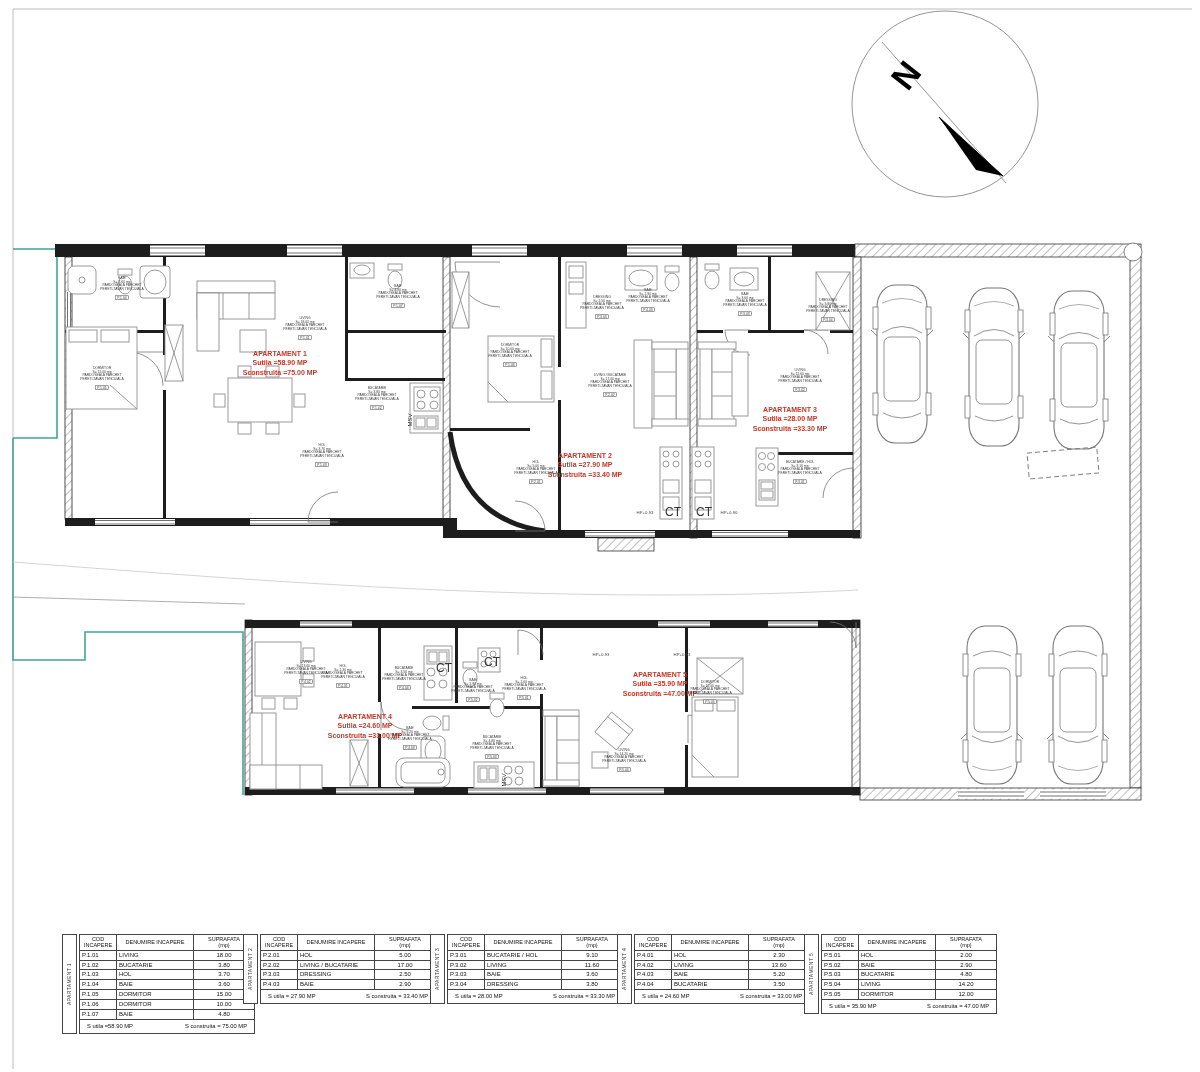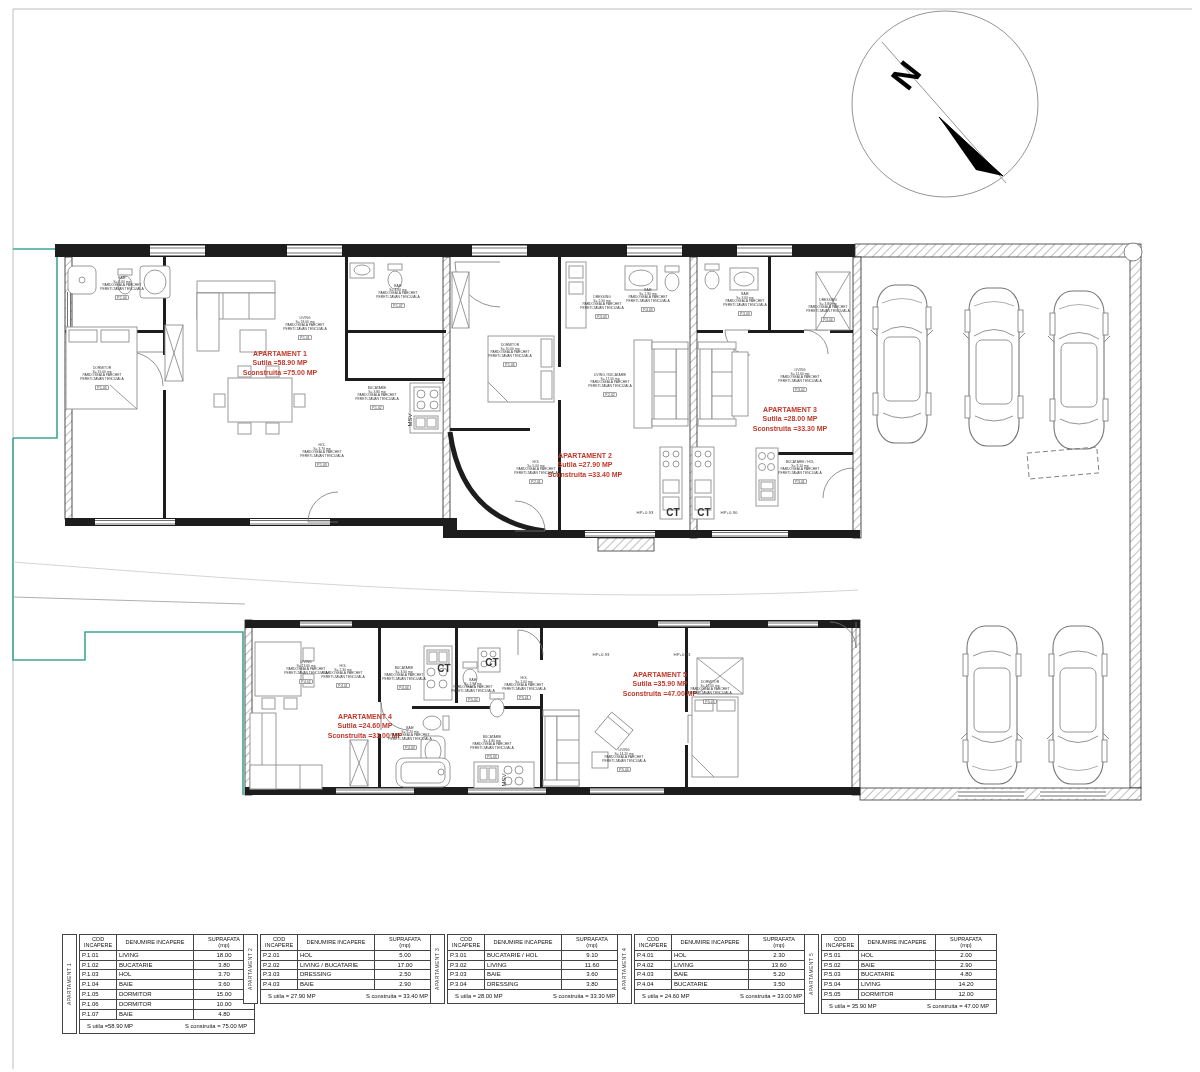--- a/index.html
+++ b/index.html
@@ -10,21 +10,21 @@
   .compass-n{position:absolute;left:894px;top:56px;font-size:34px;font-weight:bold;color:#000;
              transform:rotate(-52deg);}
   
   .apt-label{position:absolute;transform:translate(-50%,-50%);text-align:center;
              color:#c0392b;font-size:7px;line-height:1.35;white-space:nowrap;font-weight:600;}
   
   .rtag{position:absolute;width:84px;text-align:center;color:#3a3a3a;font-size:6px;line-height:1.12;
         transform:translate(-50%,-50%) scale(0.56);}
   .rtag .code{display:inline-block;border:1px solid #555;background:#fff;padding:0 3px;margin-top:1px;}
   
-  .ptag{position:absolute;transform:translate(-50%,-50%);font-size:10px;color:#333;font-weight:700;white-space:nowrap;}
+  .ptag{position:absolute;transform:translate(-50%,-50%);font-size:12px;color:#333;font-weight:400;white-space:nowrap;}
   .ptag.rot{transform:translate(-50%,-50%) rotate(-90deg);font-size:6px;font-weight:normal;}
   .ltag{position:absolute;transform:translate(-50%,-50%) scale(0.72);font-size:6px;color:#444;white-space:nowrap;}
   
   .tblwrap{position:absolute;display:flex;gap:2px;color:#111;}
   .strip{width:13px;border:1px solid #444;display:flex;align-items:center;justify-content:center;background:#fff;}
   .strip span{transform:rotate(-90deg);white-space:nowrap;font-size:5px;letter-spacing:.4px;color:#333;}
   .tblwrap table{border-collapse:collapse;background:#fff;}
   .tblwrap th,.tblwrap td{border:1px solid #444;padding:1px 2px;font-weight:normal;
         font-size:6px;line-height:1.15;text-align:left;vertical-align:middle;}
   .tblwrap th{text-align:center;font-size:5.5px;}

